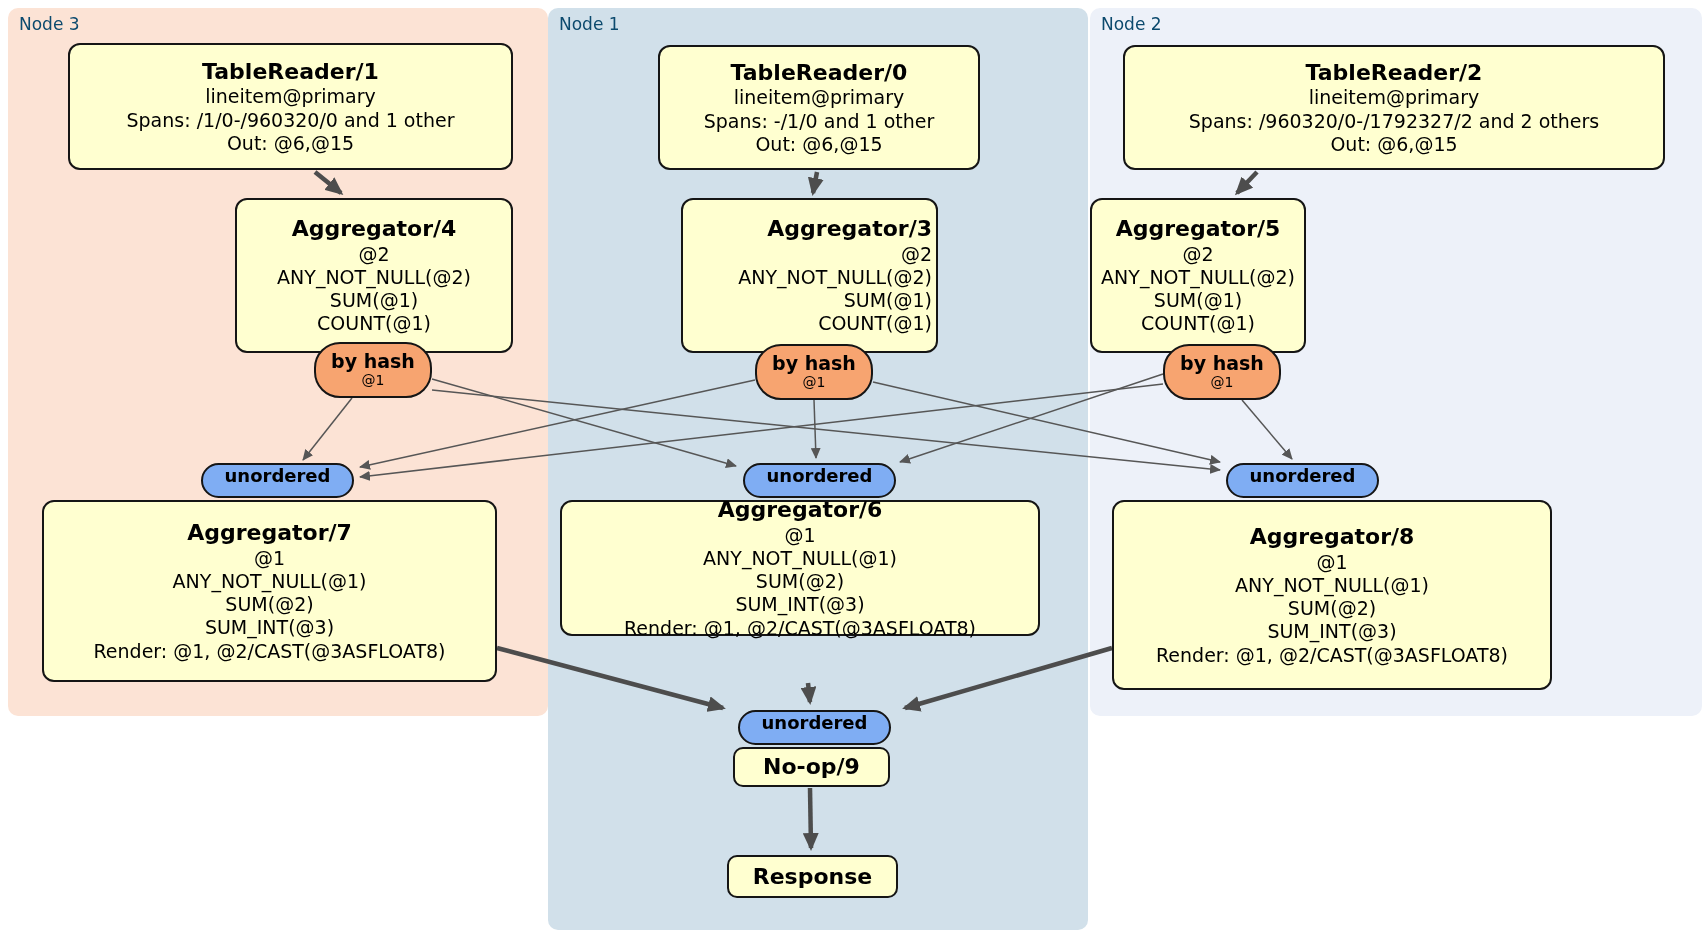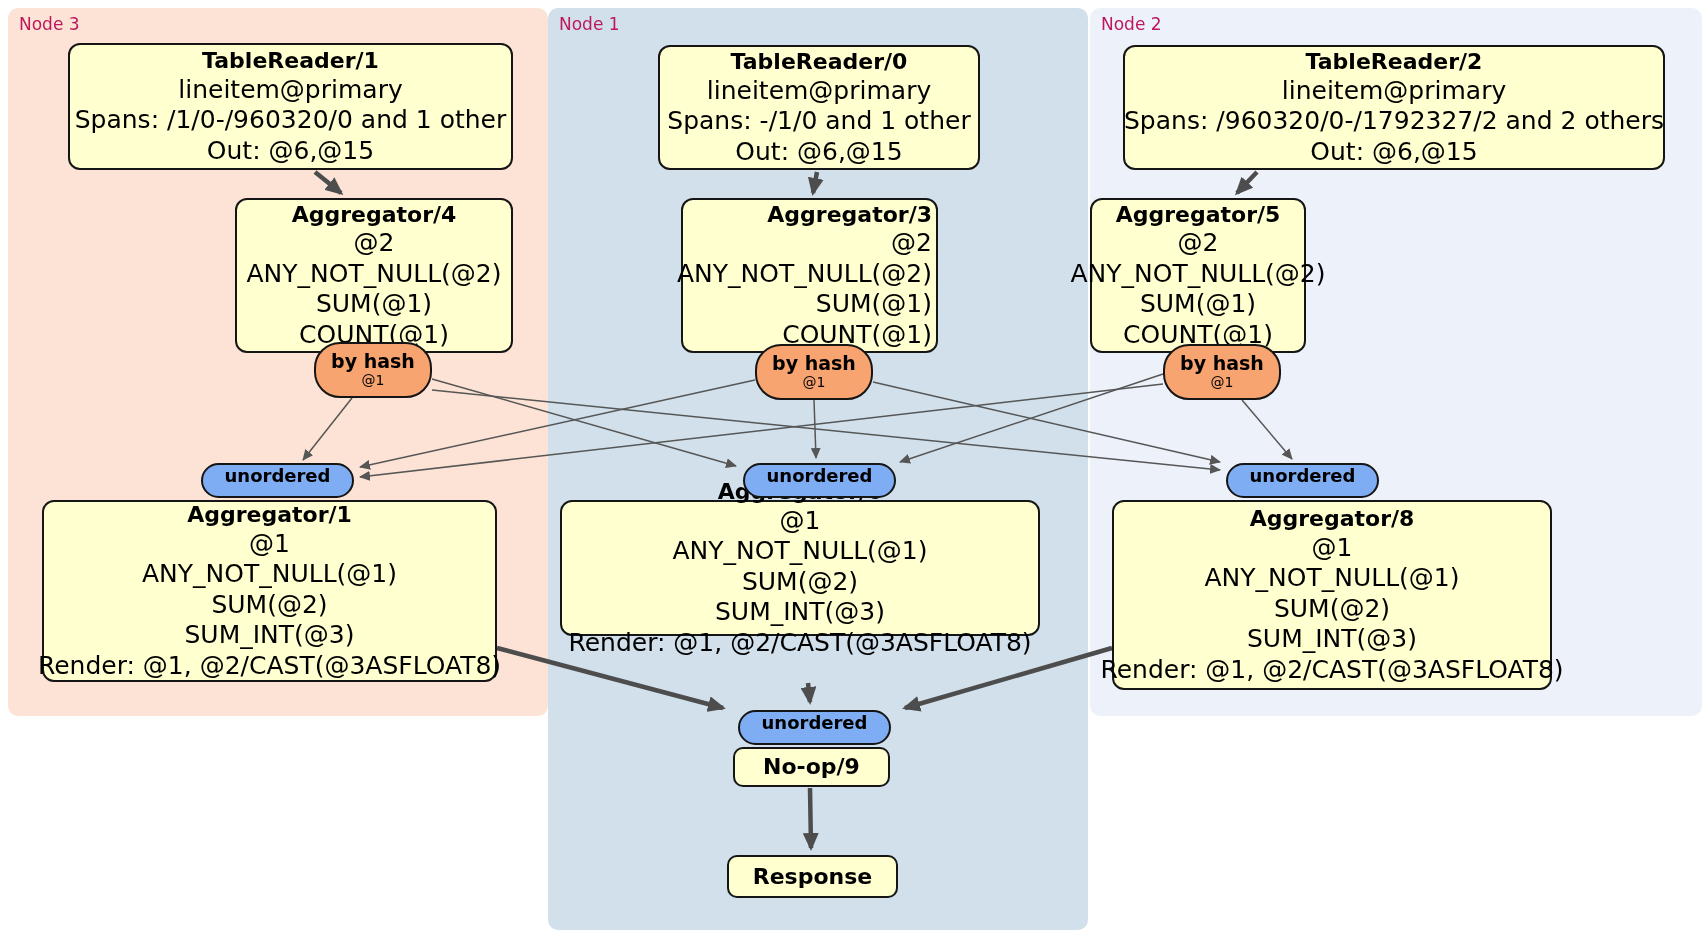--- a/index.html
+++ b/index.html
@@ -1,36 +1,36 @@
 <!DOCTYPE html>
 <html><head>
 <meta charset="utf-8">
 <style>
   html,body{margin:0;padding:0;background:#ffffff;}
   .canvas{
     position:relative;width:1708px;height:940px;background:#ffffff;overflow:hidden;
     font-family:"DejaVu Sans","Liberation Sans",sans-serif;color:#000;
   }
   .region{position:absolute;border-radius:10px;z-index:0;}
-  .region-label{position:absolute;top:6px;left:11px;font-size:17px;color:#be185d;}
+  .region-label{position:absolute;top:6px;left:11px;font-size:17px;color:#0c4a6e;}
   #region-node3{left:8px;top:8px;width:540px;height:708px;background:#fce3d5;}
   #region-node1{left:548px;top:8px;width:540px;height:922px;background:#d1e0ea;}
   #region-node2{left:1090px;top:8px;width:612px;height:708px;background:#edf1f9;}
 
   svg.edges{position:absolute;left:0;top:0;z-index:1;}
   .thick{stroke:#4d4d4d;stroke-width:4.5px;}
   .thin{stroke:#565656;stroke-width:1.5px;}
 
   .pbox{
     position:absolute;background:#ffffd0;border:2px solid #151515;border-radius:12px;
     display:flex;flex-direction:column;justify-content:center;align-items:center;
     text-align:center;z-index:2;box-sizing:border-box;padding:11px 4px;
   }
   .pbox .t{font-weight:bold;font-size:22px;line-height:1.25;white-space:nowrap;}
-  .pbox .l{font-size:25px;line-height:1.22;white-space:nowrap;}
+  .pbox .l{font-size:19px;line-height:1.22;white-space:nowrap;}
 
   #tablereader1{left:68px;top:43px;width:445px;height:127px;}
   #tablereader0{left:658px;top:45px;width:322px;height:125px;}
   #tablereader2{left:1123px;top:45px;width:542px;height:125px;text-align:center;}
   #aggregator4{left:235px;top:198px;width:278px;height:155px;}
   #aggregator3{left:681px;top:198px;width:257px;height:155px;align-items:flex-end;}
   #aggregator5{left:1090px;top:198px;width:216px;height:155px;}
   #aggregator7{left:42px;top:500px;width:455px;height:182px;}
   #aggregator6{left:560px;top:500px;width:480px;height:136px;}
   #aggregator8{left:1112px;top:500px;width:440px;height:190px;}
@@ -165,21 +165,21 @@
     <span>unordered</span>
   </div>
   <div class="sync" id="unordered-n1">
     <span>unordered</span>
   </div>
   <div class="sync" id="unordered-n2">
     <span>unordered</span>
   </div>
 
   <div class="pbox" id="aggregator7">
-    <div class="t">Aggregator/1</div>
+    <div class="t">Aggregator/7</div>
     <div class="l">@1</div>
     <div class="l">ANY_NOT_NULL(@1)</div>
     <div class="l">SUM(@2)</div>
     <div class="l">SUM_INT(@3)</div>
     <div class="l">Render: @1, @2/CAST(@3ASFLOAT8)</div>
   </div>
 
   <div class="pbox" id="aggregator6">
     <div class="t">Aggregator/6</div>
     <div class="l">@1</div>

